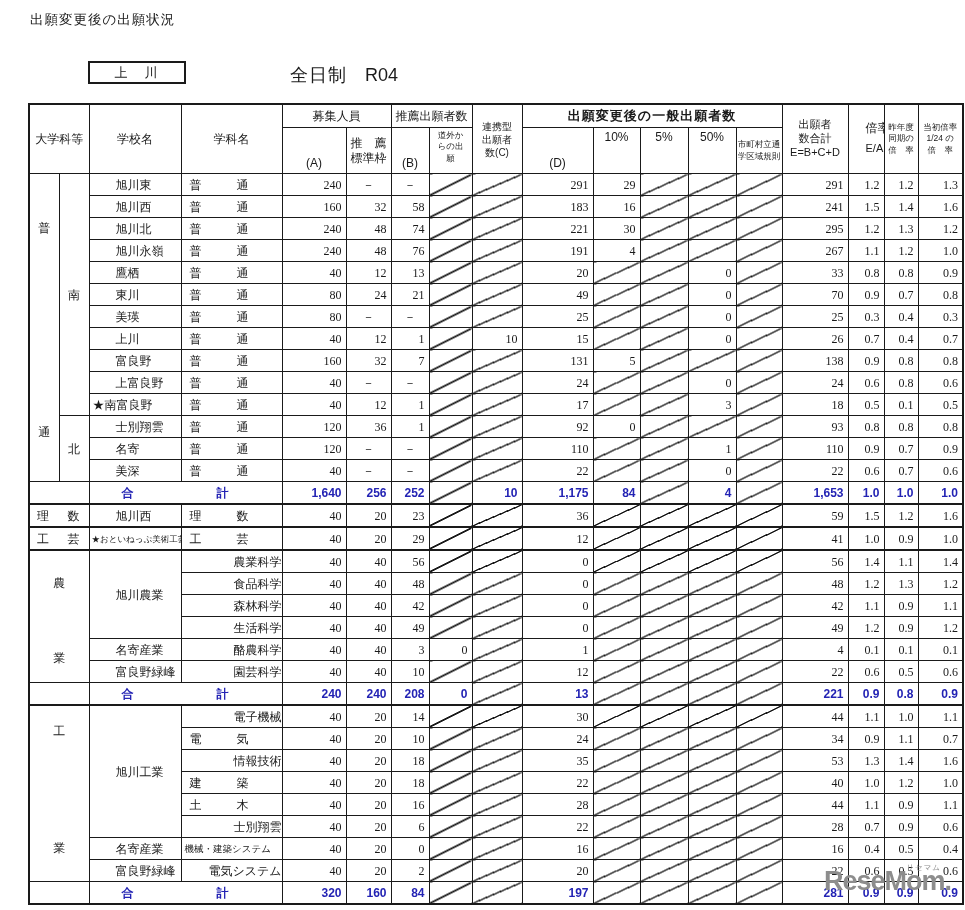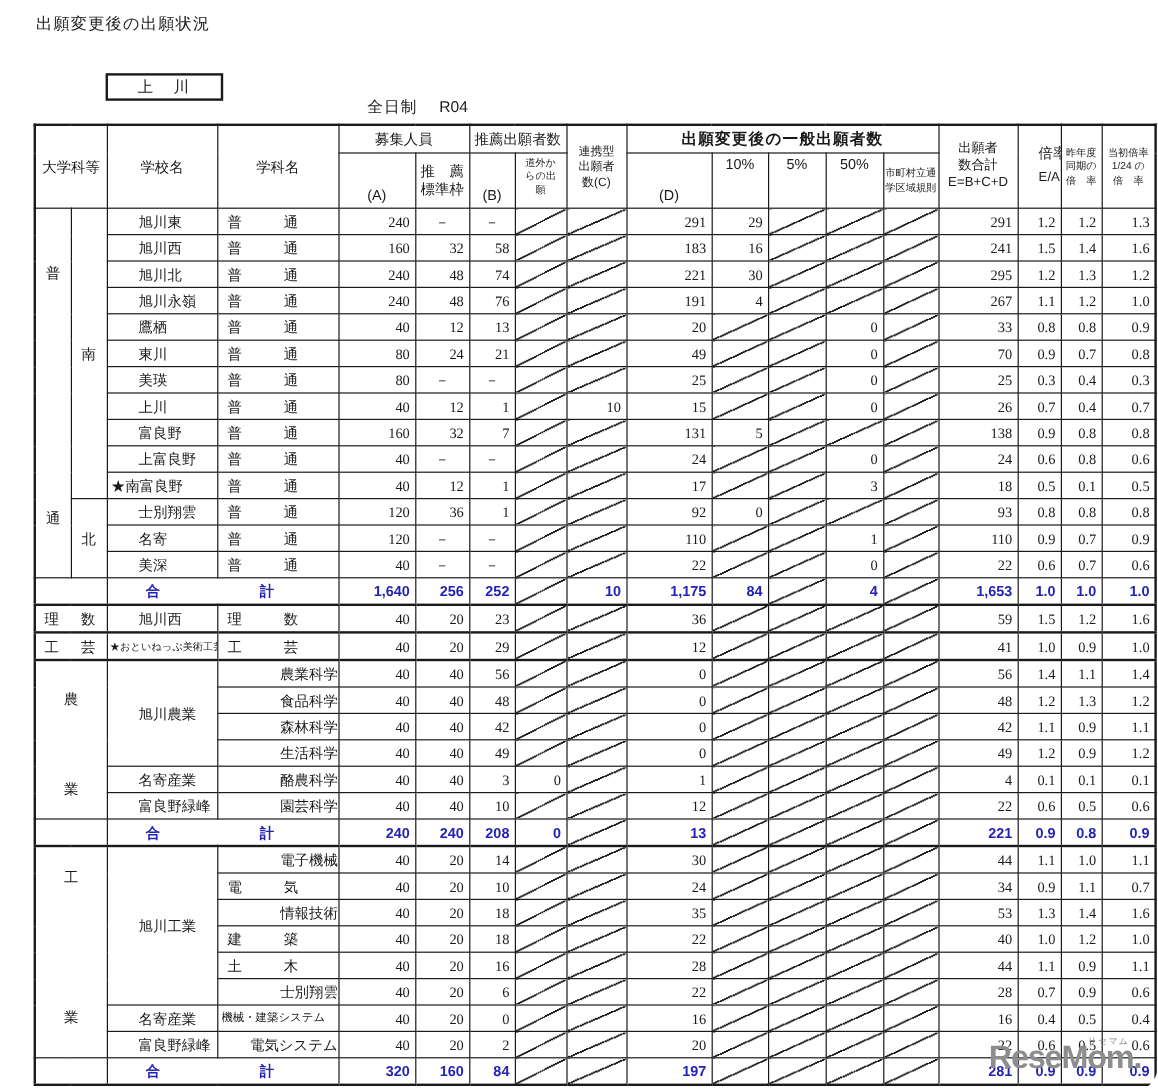--- a/index.html
+++ b/index.html
@@ -1,21 +1,21 @@
 <!DOCTYPE html>
 <html><head>
 <meta charset="utf-8">
 <style>
   html,body{margin:0;padding:0;background:#ffffff;}
   #page{position:relative;width:965px;height:910px;background:#ffffff;overflow:hidden;
-        font-family:"Liberation Sans",sans-serif;color:#1a1a1a;border-radius:22px;}
+        font-family:"Liberation Sans",sans-serif;color:#1a1a1a;}
   #doc-title{position:absolute;left:30px;top:11px;font-size:13.5px;letter-spacing:1px;}
   #region-box{position:absolute;left:88px;top:61px;width:94px;height:19px;border:2px solid #1a1a1a;
         display:flex;align-items:center;justify-content:center;font-size:13px;letter-spacing:2px;}
-  #sched{position:absolute;left:306px;top:63px;font-size:13px;letter-spacing:1px;margin-top:17px;}
+  #sched{position:absolute;left:290px;top:63px;font-size:18px;letter-spacing:1px;}
   #sched .yr{margin-left:18px;letter-spacing:0;}
 
   table{position:absolute;left:28px;top:103px;width:934px;border-collapse:collapse;table-layout:fixed;
         border:2px solid #1a1a1a;font-size:12px;}
   td,th{border:1px solid #1a1a1a;padding:0;overflow:hidden;white-space:nowrap;height:21px;}
   th{font-weight:normal;font-size:12px;vertical-align:middle;text-align:center;line-height:1.25;}
   tr.h1 th{height:22px;}
   tr.h2 th{height:43px;}
   .pre{white-space:pre-line;}
   .tiny{font-size:8.5px;line-height:1.35;}

